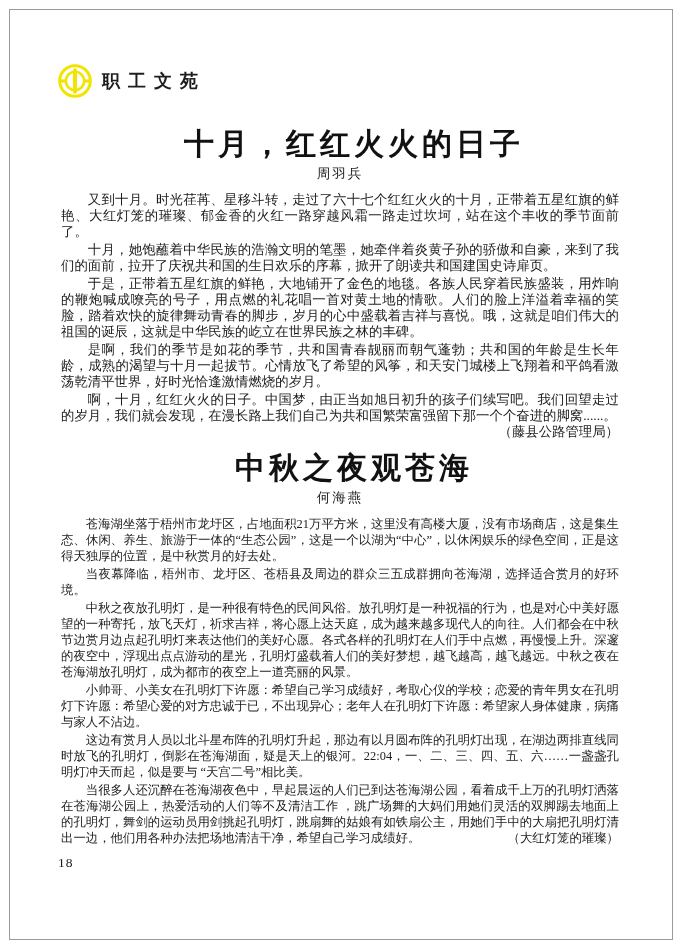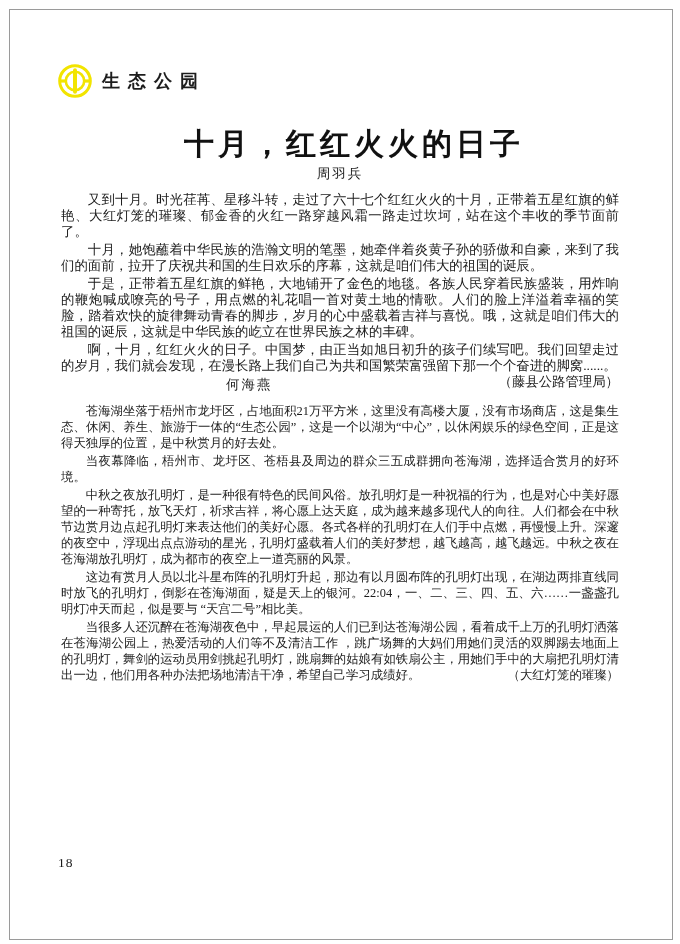--- a/index.html
+++ b/index.html
@@ -102,39 +102,42 @@
   <header class="masthead">
     <span class="logo">
       <svg width="36" height="36" viewBox="0 0 36 36" aria-hidden="true">
         <circle cx="18" cy="18" r="15.3" fill="none" stroke="#F2E400" stroke-width="3"></circle>
         <circle cx="18" cy="18" r="9.2" fill="none" stroke="#F2E400" stroke-width="2.6"></circle>
         <rect x="16" y="5.2" width="4" height="25.6" rx="2" fill="#F2E400"></rect>
         <rect x="3.6" y="16.4" width="5.6" height="3.2" fill="#F2E400"></rect>
         <rect x="26.8" y="16.4" width="5.6" height="3.2" fill="#F2E400"></rect>
       </svg>
     </span>
-    <span class="section-title">生态公园</span>
+    <span class="section-title">职工文苑</span>
   </header>
 
   <article>
     <h1 class="article-title">十月，红红火火的日子</h1>
     <div class="article-author">周羽兵</div>
     <div class="article-body body-1">
       <p>又到十月。时光荏苒、星移斗转，走过了六十七个红红火火的十月，正带着五星红旗的鲜艳、大红灯笼的璀璨、郁金香的火红一路穿越风霜一路走过坎坷，站在这个丰收的季节面前了。</p>
-      <p>十月，她饱蘸着中华民族的浩瀚文明的笔墨，她牵伴着炎黄子孙的骄傲和自豪，来到了我们的面前，拉开了庆祝共和国的生日欢乐的序幕，这就是咱们伟大的祖国的诞辰。</p>
+      <p>十月，她饱蘸着中华民族的浩瀚文明的笔墨，她牵伴着炎黄子孙的骄傲和自豪，来到了我们的面前，拉开了庆祝共和国的生日欢乐的序幕，掀开了朗读共和国建国史诗扉页。</p>
       <p>于是，正带着五星红旗的鲜艳，大地铺开了金色的地毯。各族人民穿着民族盛装，用炸响的鞭炮喊成嘹亮的号子，用点燃的礼花唱一首对黄土地的情歌。人们的脸上洋溢着幸福的笑脸，踏着欢快的旋律舞动青春的脚步，岁月的心中盛载着吉祥与喜悦。哦，这就是咱们伟大的祖国的诞辰，这就是中华民族的屹立在世界民族之林的丰碑。</p>
+      <p>是啊，我们的季节是如花的季节，共和国青春靓丽而朝气蓬勃；共和国的年龄是生长年龄，成熟的渴望与十月一起拔节。心情放飞了希望的风筝，和天安门城楼上飞翔着和平鸽看激荡乾清平世界，好时光恰逢激情燃烧的岁月。</p>
       <p><span>啊，十月，红红火火的日子。中国梦，由正当如旭日初升的孩子们续写吧。我们回望走过的岁月，我们就会发现，在漫长路上我们自己为共和国繁荣富强留下那一个个奋进的脚窝......。</span><span class="attribution">（藤县公路管理局）</span></p>
     </div>
   </article>
 
   <article>
+    <h1 class="article-title article-2-title">中秋之夜观苍海</h1>
     <div class="article-author">何海燕</div>
     <div class="article-body body-2">
       <p>苍海湖坐落于梧州市龙圩区，占地面积21万平方米，这里没有高楼大厦，没有市场商店，这是集生态、休闲、养生、旅游于一体的“生态公园”，这是一个以湖为“中心”，以休闲娱乐的绿色空间，正是这得天独厚的位置，是中秋赏月的好去处。</p>
       <p>当夜幕降临，梧州市、龙圩区、苍梧县及周边的群众三五成群拥向苍海湖，选择适合赏月的好环境。</p>
       <p>中秋之夜放孔明灯，是一种很有特色的民间风俗。放孔明灯是一种祝福的行为，也是对心中美好愿望的一种寄托，放飞天灯，祈求吉祥，将心愿上达天庭，成为越来越多现代人的向往。人们都会在中秋节边赏月边点起孔明灯来表达他们的美好心愿。各式各样的孔明灯在人们手中点燃，再慢慢上升。深邃的夜空中，浮现出点点游动的星光，孔明灯盛载着人们的美好梦想，越飞越高，越飞越远。中秋之夜在苍海湖放孔明灯，成为都市的夜空上一道亮丽的风景。</p>
+      <p>小帅哥、小美女在孔明灯下许愿：希望自己学习成绩好，考取心仪的学校；恋爱的青年男女在孔明灯下许愿：希望心爱的对方忠诚于已，不出现异心；老年人在孔明灯下许愿：希望家人身体健康，病痛与家人不沾边。</p>
       <p>这边有赏月人员以北斗星布阵的孔明灯升起，那边有以月圆布阵的孔明灯出现，在湖边两排直线同时放飞的孔明灯，倒影在苍海湖面，疑是天上的银河。22:04，一、二、三、四、五、六……一盏盏孔明灯冲天而起，似是要与 “天宫二号”相比美。</p>
       <p><span>当很多人还沉醉在苍海湖夜色中，早起晨运的人们已到达苍海湖公园，看着成千上万的孔明灯洒落在苍海湖公园上，热爱活动的人们等不及清洁工作 ，跳广场舞的大妈们用她们灵活的双脚踢去地面上的孔明灯，舞剑的运动员用剑挑起孔明灯，跳扇舞的姑娘有如铁扇公主，用她们手中的大扇把孔明灯清出一边，他们用各种办法把场地清洁干净，希望自己学习成绩好。</span><span class="attribution">（大红灯笼的璀璨）</span></p>
     </div>
   </article>
 
   <div class="page-number">18</div>
 </div>
 
 </body></html>

